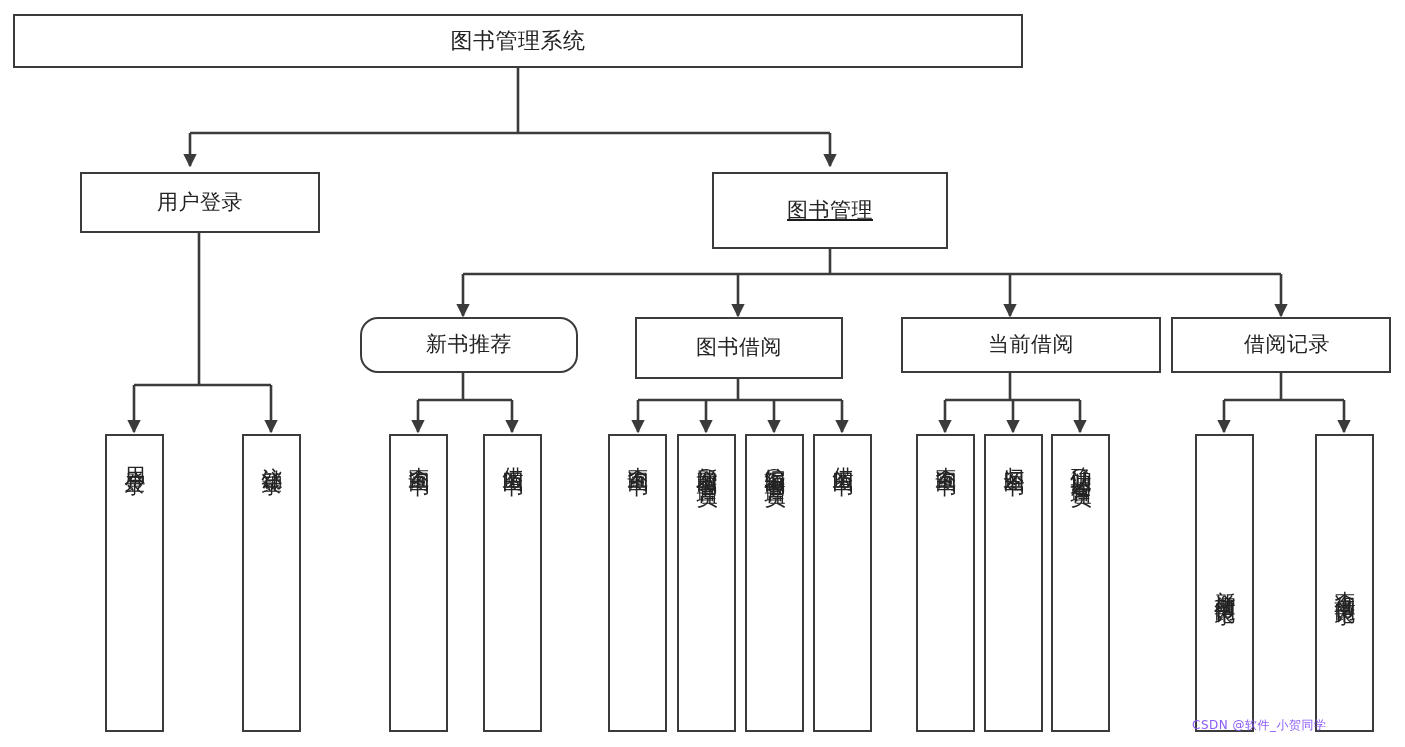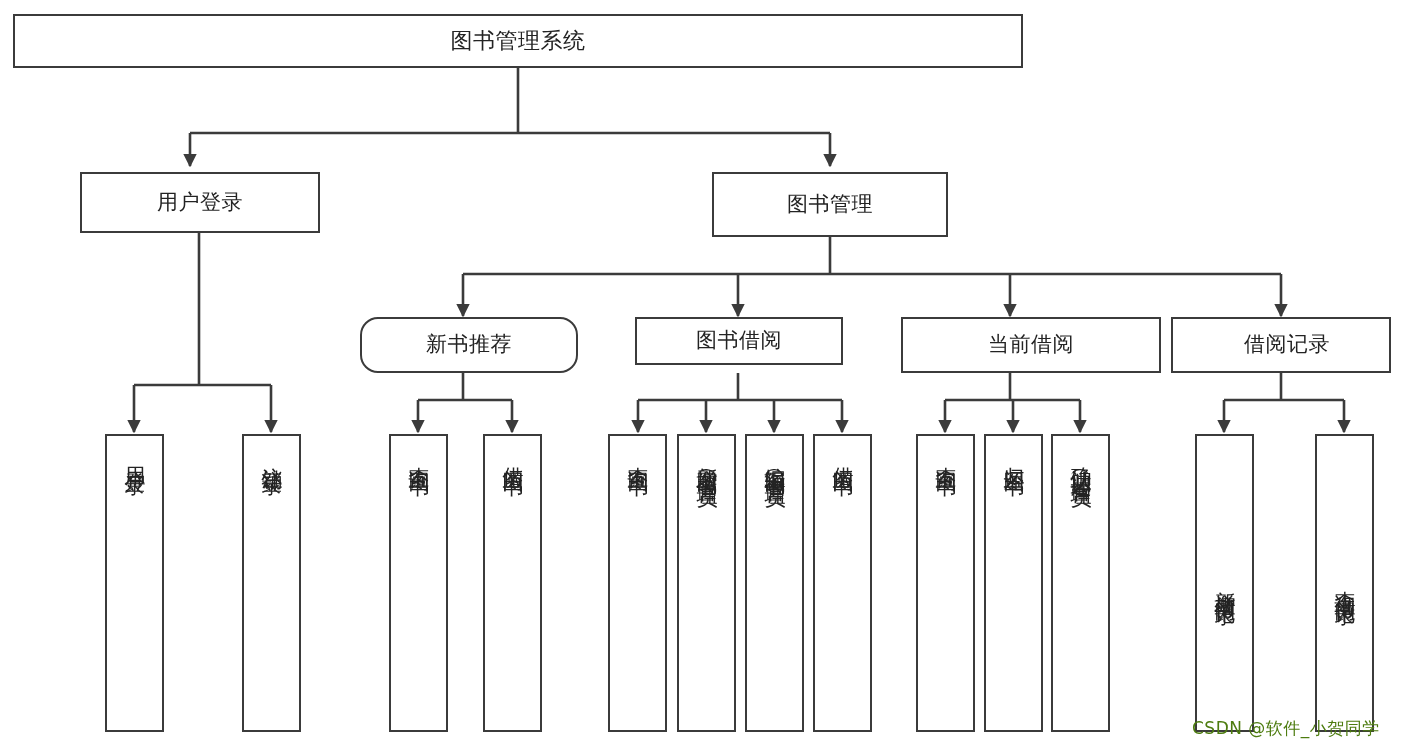--- a/index.html
+++ b/index.html
@@ -60,22 +60,22 @@
     letter-spacing: 3px;
     line-height: 1;
     white-space: nowrap;
   }
   .node.vert.bottomish {
     align-items: center;
     padding-top: 0;
   }
   .watermark {
     position: absolute;
-    font-size: 17px;
-    color: #4d7c0f;
+    font-size: 12px;
+    color: #8b5cf6;
     white-space: nowrap;
     letter-spacing: 0.5px;
   }
 </style>
 </head>
 <body>
 
 <div id="canvas">
 
   <svg class="wires" viewBox="0 0 1405 747" xmlns="http://www.w3.org/2000/svg">
@@ -129,29 +129,29 @@
   </svg>
 
   <div class="node horiz root" style="left:13px; top:14px; width:1010px; height:54px;">
     <span class="label">图书管理系统</span>
   </div>
 
   <div class="node horiz" style="left:80px; top:172px; width:240px; height:61px;">
     <span class="label">用户登录</span>
   </div>
 
-  <div class="node horiz" style="left:712px; top:172px; width:236px; height:65px;">
+  <div class="node horiz" style="left:712px; top:172px; width:236px; height:77px;text-decoration:underline;">
     <span class="label">图书管理</span>
   </div>
 
   <div class="node horiz" style="left:360px; top:317px; width:218px; height:56px;border-radius:18px;">
     <span class="label">新书推荐</span>
   </div>
 
-  <div class="node horiz" style="left:635px; top:317px; width:208px; height:48px;">
+  <div class="node horiz" style="left:635px; top:317px; width:208px; height:62px;">
     <span class="label">图书借阅</span>
   </div>
 
   <div class="node horiz" style="left:901px; top:317px; width:260px; height:56px;">
     <span class="label">当前借阅</span>
   </div>
 
   <div class="node horiz" style="left:1171px; top:317px; width:220px; height:56px;padding-left:12px;">
     <span class="label">借阅记录</span>
   </div>

